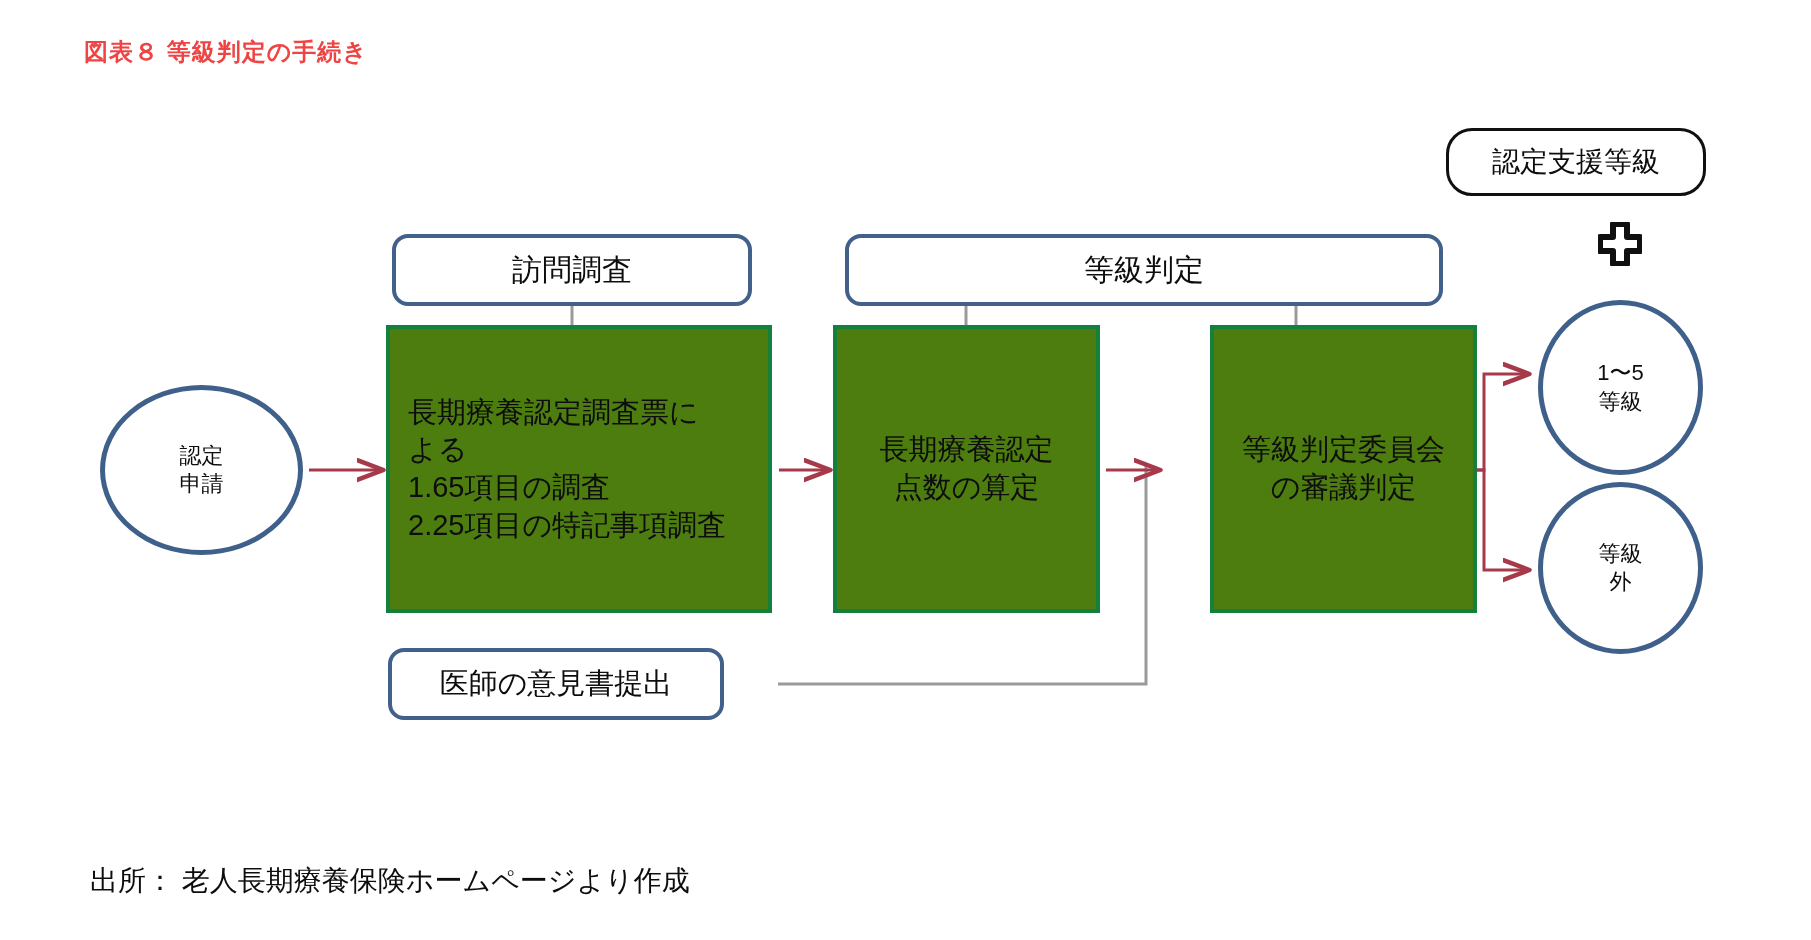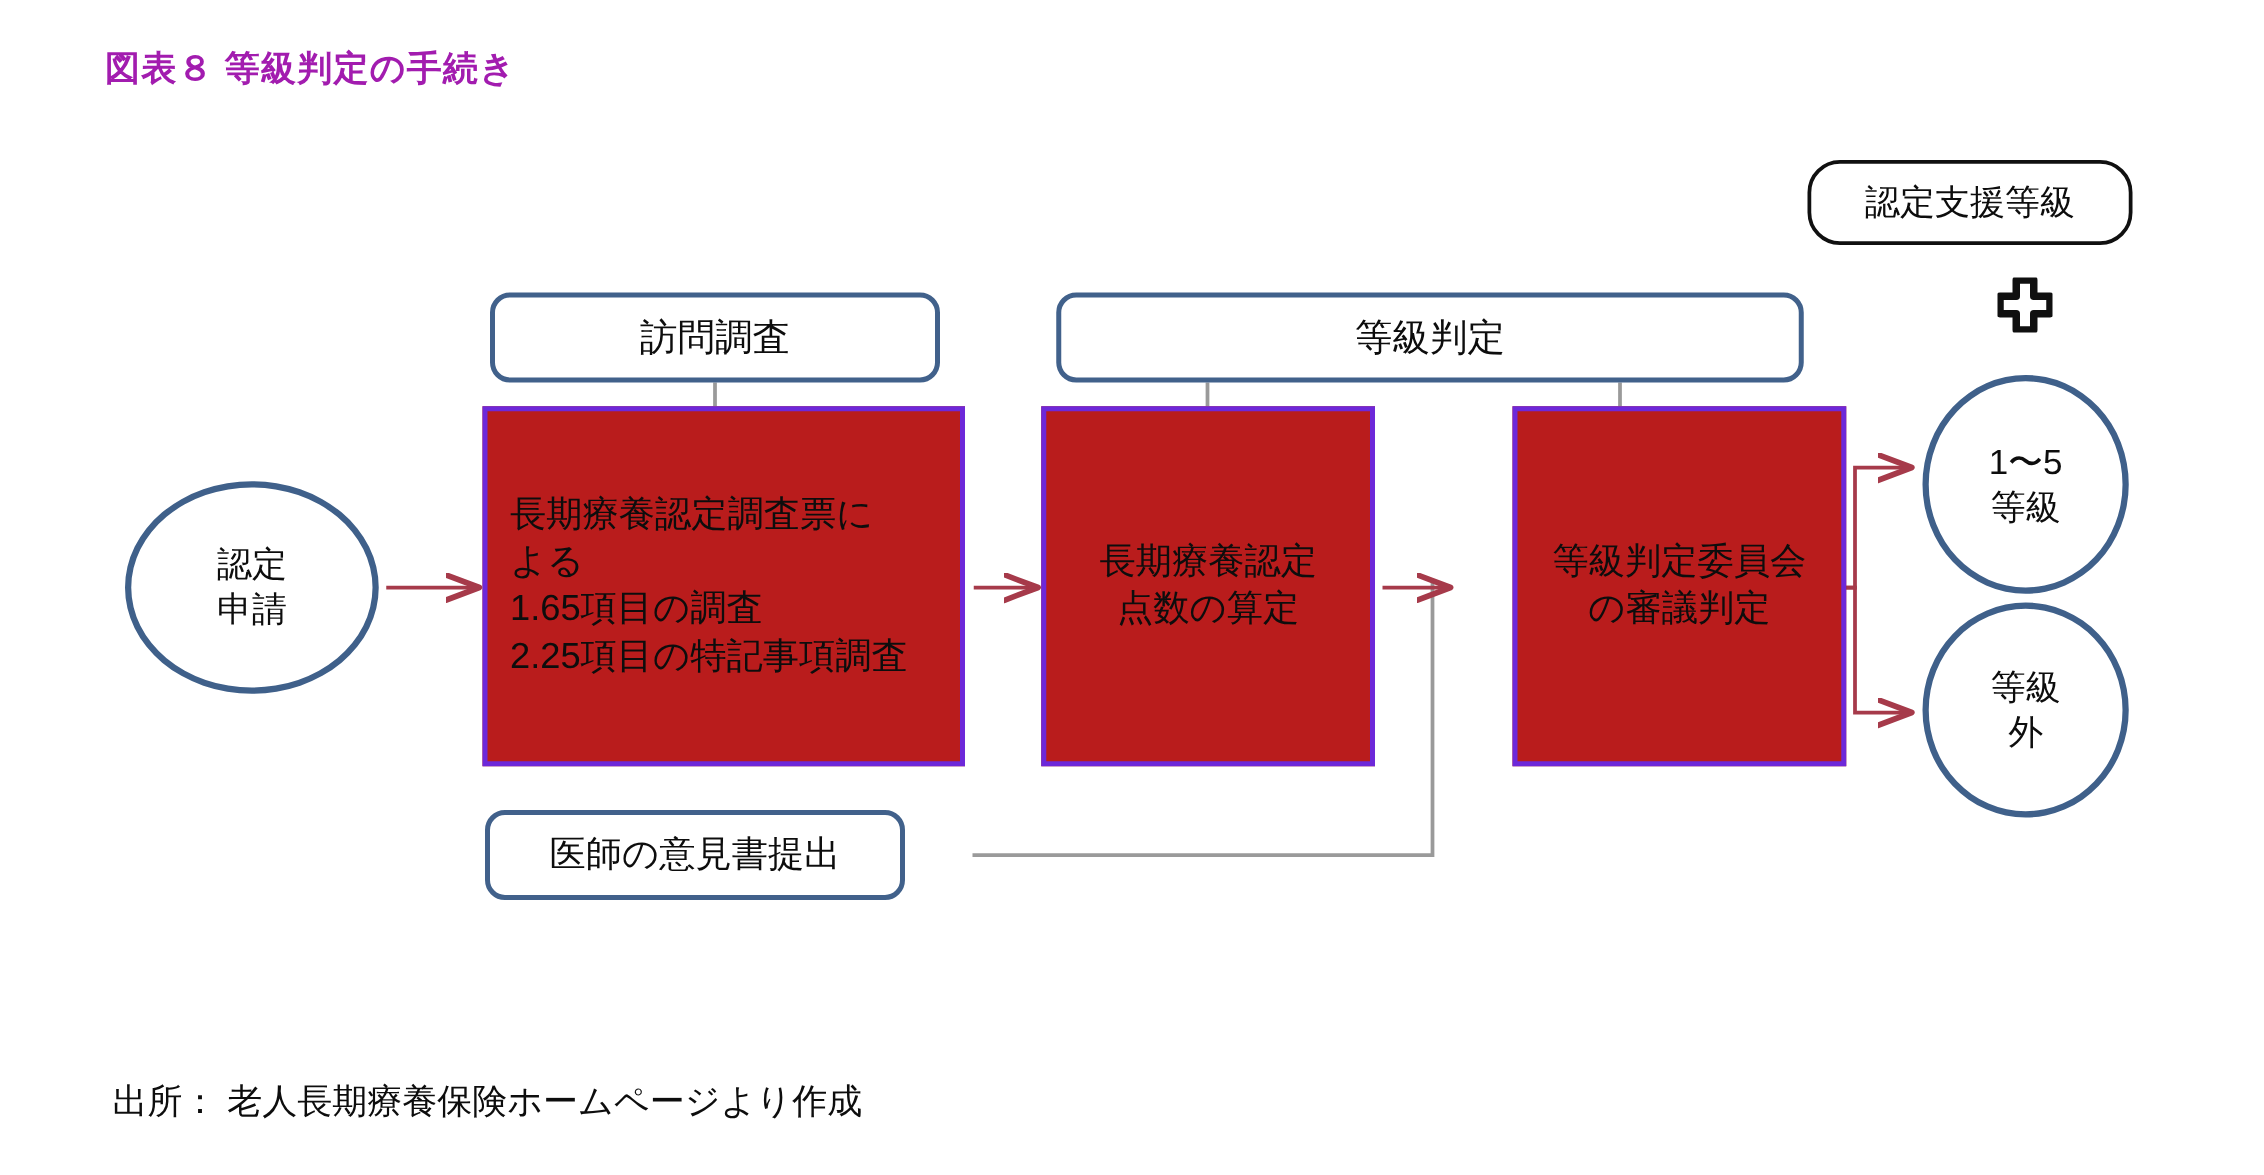--- a/index.html
+++ b/index.html
@@ -14,24 +14,24 @@
     font-family: "Liberation Sans", "DejaVu Sans", sans-serif;
     color: #000000;
     overflow: hidden;
   }
 
   
   #figure-title {
     position: absolute;
     left: 84px;
     top: 36px;
-    font-size: 28px;
+    font-size: 24px;
     font-weight: 700;
     letter-spacing: 1px;
-    color: #a21caf;
+    color: #ef4444;
     white-space: pre;
   }
 
   
   #source-note {
     position: absolute;
     left: 90px;
     top: 862px;
     font-size: 28px;
     font-weight: 400;
@@ -110,22 +110,22 @@
     left: 1598px;
     top: 222px;
     width: 44px;
     height: 44px;
   }
 
   
   .process-box {
     position: absolute;
     box-sizing: border-box;
-    border: 4px solid #6d28d9;
-    background: #b91c1c;
+    border: 4px solid #15803d;
+    background: #4d7c0f;
     display: flex;
     align-items: center;
     justify-content: flex-start;
   }
   .process-box .box-text {
     width: 100%;
     padding: 0 14px;
     box-sizing: border-box;
     font-size: 29px;
     line-height: 1.30;
@@ -162,21 +162,21 @@
   .ellipse-node {
     position: absolute;
     box-sizing: border-box;
     border: 5px solid #3F608A;
     border-radius: 50%;
     background: #ffffff;
     display: flex;
     align-items: center;
     justify-content: center;
     text-align: center;
-    font-size: 28px;
+    font-size: 22px;
     line-height: 1.28;
     color: #0d0d0d;
     white-space: pre-line;
   }
   #ellipse-application {
     left: 100px;
     top: 385px;
     width: 203px;
     height: 170px;
   }

